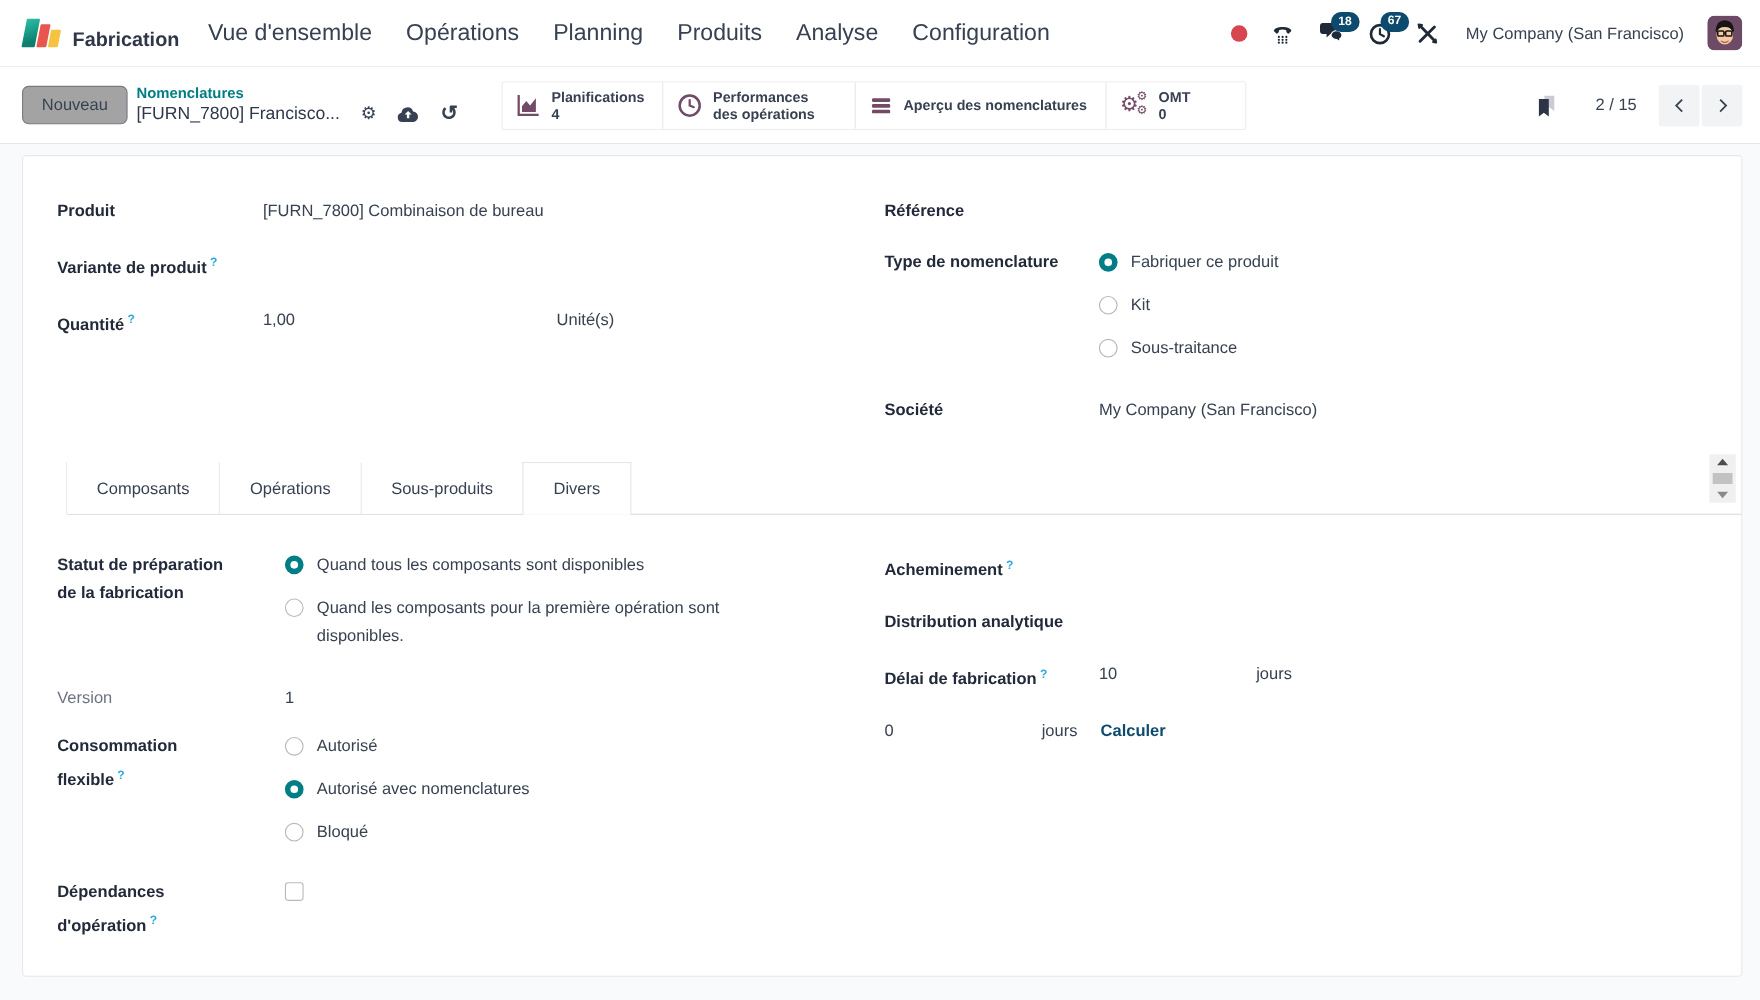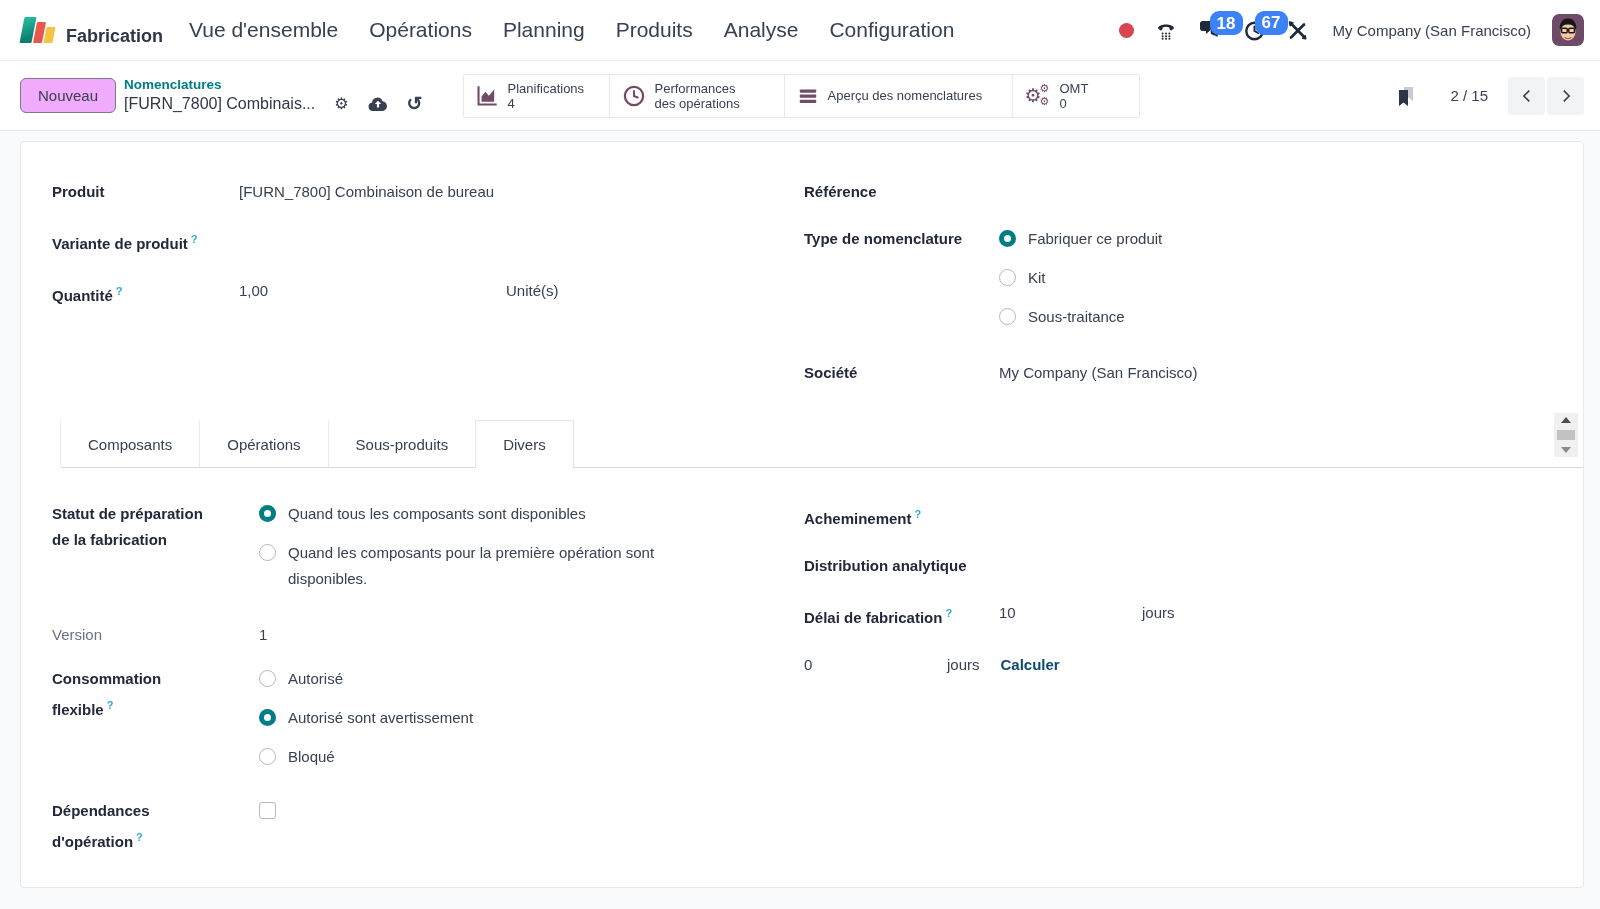--- a/index.html
+++ b/index.html
@@ -16,43 +16,43 @@
   .logo i{ position:absolute; bottom:4px; border-radius:1px; transform:skewX(-11deg);}
   .logo .b1{ left:2px; width:12px; height:26px; background:linear-gradient(160deg,#2bbfa4 0%,#0c7f6f 80%);}
   .logo .b2{ left:15px; width:9px; height:21px; background:#e8564d;}
   .logo .b3{ left:25px; width:9px; height:16px; background:#f5c242;}
   .app-name{ font-size:18px; font-weight:bold; color:#2f3648; cursor:pointer;}
   .mainmenu{ display:flex; align-items:center; gap:31px;}
   .nav-item{ font-size:21px; color:#374151; cursor:pointer; white-space:nowrap;}
   .systray{ margin-left:auto; display:flex; align-items:center; gap:21px;}
   .sys-icon{ position:relative; display:inline-flex; align-items:center; cursor:pointer;}
   .record-dot{ width:15px; height:15px; border-radius:50%; background:#d64550; display:inline-block;}
-  .badge{ position:absolute; top:-8px; left:12px; background:#3b82f6; color:#fff;
-          font-size:17px; font-weight:bold; line-height:1; padding:3.5px 7px; border-radius:9px;}
+  .badge{ position:absolute; top:-8px; left:12px; background:#0c4a6e; color:#fff;
+          font-size:11px; font-weight:bold; line-height:1; padding:3.5px 7px; border-radius:9px;}
   .company-name{ font-size:15px; color:#374151; cursor:pointer; margin-left:4px; white-space:nowrap;}
   .avatar{ width:32px; height:32px; border-radius:7px; overflow:hidden; cursor:pointer;}
   
   .control-panel{ height:70px; display:flex; align-items:center; padding:0 16px 0 20px;
                   border-bottom:1px solid #e4e6ea; background:#fff;}
-  .btn-new{ font-family:inherit; font-size:15px; color:#374151; background:#f0abfc;
+  .btn-new{ font-family:inherit; font-size:15px; color:#374151; background:#a3a3a3;
             border:1px solid #767b84; border-radius:6px; padding:8px 17px; cursor:pointer;}
   .breadcrumbs{ margin-left:8px; display:flex; flex-direction:column; justify-content:center; line-height:1.25;}
   .bc-parent{ font-size:13.5px; color:#017e84; text-decoration:none; cursor:pointer; font-weight:bold;}
   .bc-line2{ display:flex; align-items:center; gap:19px;}
   .bc-current{ font-size:16px; color:#30374a;}
   .bc-icon{ color:#374151; cursor:pointer; display:inline-flex; align-items:center;}
   .gear-glyph{ font-size:16px; line-height:1;}
   .undo-glyph{ font-size:19px; font-weight:bold; line-height:1;}
   .stat-group{ margin-left:40px; display:flex; height:44px; border:1px solid #e6e8eb; border-radius:2px; background:#fff;}
   .stat-btn{ display:flex; align-items:center; gap:9px; padding:0 12px; background:#fff; border:none;
              border-left:1px solid #e6e8eb; cursor:pointer; font-family:inherit;}
   .stat-btn:first-child{ border-left:none;}
   .stat-btn .sicon{ color:#714B67; display:inline-flex; flex-shrink:0;}
   .stat-text{ display:flex; flex-direction:column; align-items:flex-start; font-size:13px;
-              color:#374151; line-height:15px; text-align:left;}
+              color:#374151; line-height:15px; text-align:left;font-weight:bold;}
   .sb-1{ width:145px;} .sb-2{ width:175px;} .sb-2 .stat-text{ width:100px;}
   .sb-3{ width:228px;} .sb-4{ width:127px;}
   .gears-wrap{ position:relative; width:26px; height:26px;}
   .gears-wrap .g-big{ font-size:19px; position:absolute; left:0; top:3px; line-height:1;}
   .gears-wrap .g-s1{ font-size:11px; position:absolute; left:15px; top:0; line-height:1;}
   .gears-wrap .g-s2{ font-size:11px; position:absolute; left:15px; top:13px; line-height:1;}
   .cp-right{ margin-left:auto; display:flex; align-items:center;}
   .bookmark{ margin-right:32px; cursor:pointer; display:inline-flex;}
   .pager-count{ font-size:15px; color:#374151; margin-right:20px; white-space:nowrap;}
   .pager-btn{ width:37px; height:38px; background:#f2f3f5; border:none; border-radius:3px;
@@ -182,21 +182,21 @@
       </svg>
     </span>
   </div>
 </header>
 
 <div class="control-panel">
   <button class="btn-new">Nouveau</button>
   <div class="breadcrumbs">
     <a class="bc-parent">Nomenclatures</a>
     <div class="bc-line2">
-      <span class="bc-current">[FURN_7800] Combinais...</span>
+      <span class="bc-current">[FURN_7800] Francisco...</span>
       <span class="bc-icon gear-glyph">⚙</span>
       <span class="bc-icon">
         <svg width="20" height="16" viewBox="0 0 20 16" fill="#374151">
           <path d="M4.6 15 a4.3 4.3 0 0 1-.6-8.5 5.4 5.4 0 0 1 10.5-1.2 4.5 4.5 0 0 1-.7 9.7 z"></path>
           <path d="M10 4.8 l3.2 3.2 h-2.1 v3.4 H8.9 V8 H6.8 z" fill="#fff"></path>
         </svg>
       </span>
       <span class="bc-icon undo-glyph">↺</span>
     </div>
   </div>
@@ -348,21 +348,21 @@
         </div>
         <div class="frow mb28">
           <label class="flabel"><span>Consommation flexible</span><sup class="qm">?</sup></label>
           <div class="fcontent indent">
             <div class="radio-option">
                 <span class="radio"></span>
                 <span class="radio-label">Autorisé</span>
               </div>
             <div class="radio-option">
                 <span class="radio checked"></span>
-                <span class="radio-label">Autorisé sont avertissement</span>
+                <span class="radio-label">Autorisé avec nomenclatures</span>
               </div>
             <div class="radio-option">
                 <span class="radio"></span>
                 <span class="radio-label">Bloqué</span>
               </div>
           </div>
         </div>
         <div class="frow">
           <label class="flabel"><span>Dépendances d'opération</span><sup class="qm">?</sup></label>
           <div class="fcontent"><span class="checkbox"></span></div>

